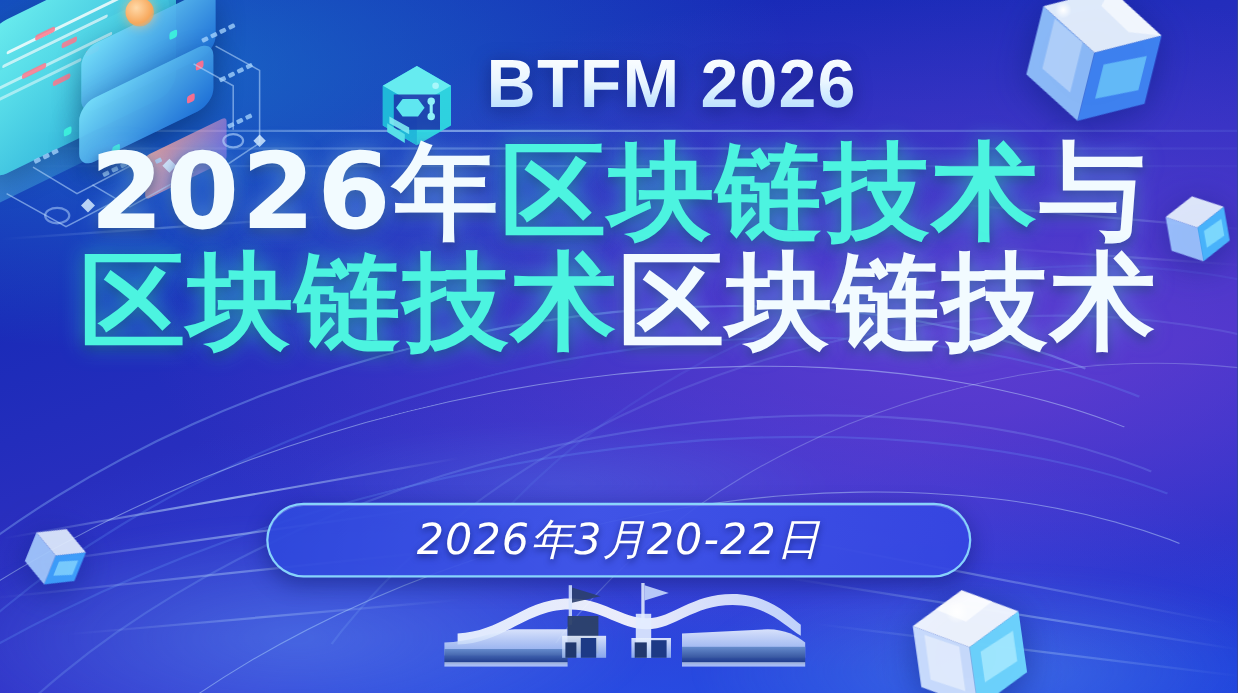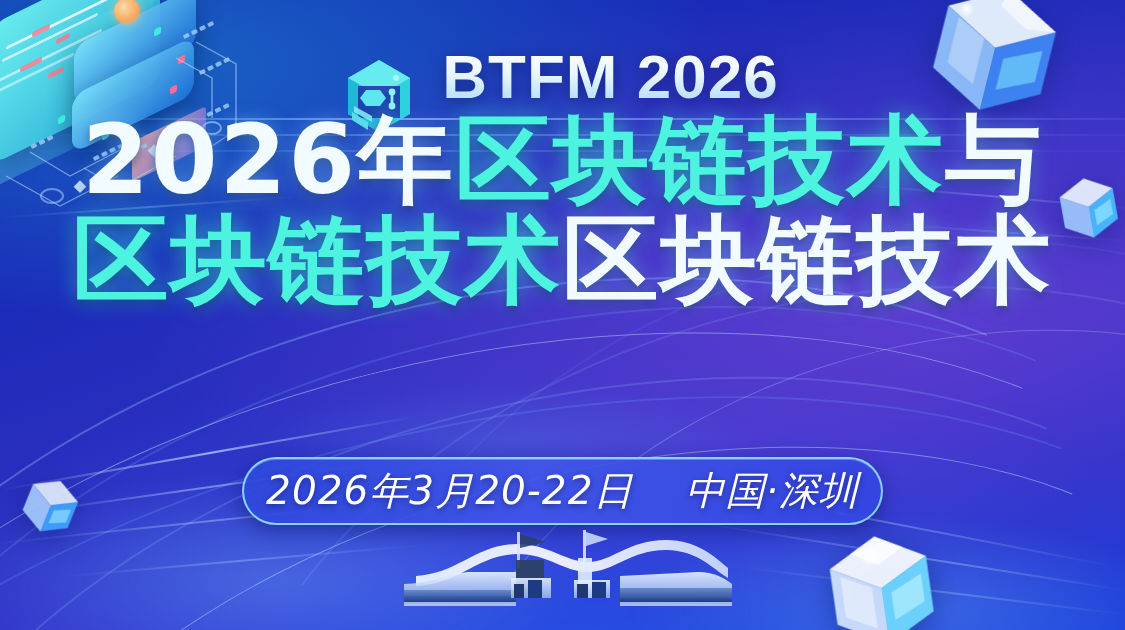--- a/index.html
+++ b/index.html
@@ -99,21 +99,21 @@
     text-shadow:none;
     filter:drop-shadow(0 3px 8px rgba(10,20,90,.55));
     padding-left:96px;
   }
 
   .cn-line{
     font-size:96px; font-weight:bold; line-height:1.02;
     letter-spacing:2px; white-space:nowrap;
     font-family:"DejaVu Sans", sans-serif;
   }
-  .cn1{ margin-top:4px; }
+  .cn1{ margin-top:18px; }
   .cn2{ margin-top:2px; }
   .w{ color:#f2fbff; text-shadow:0 0 18px rgba(120,200,255,.55), 0 4px 10px rgba(6,16,70,.55); }
   .cy{ color:#4cf4e0; text-shadow:0 0 20px rgba(60,240,220,.6), 0 4px 10px rgba(6,16,70,.5); }
 
   
   .subbar{
     position:absolute; left:78px; top:382px; width:967px; height:42px;
     background:linear-gradient(90deg,#2ec3f2 0%,#2aa8f2 18%,#2f7ef2 46%,#2a52ee 72%,#2440ee 100%);
     display:flex; align-items:center; justify-content:center;
   }
@@ -319,21 +319,20 @@
     </div>
 
     <div class="cn-line cn2">
       <span class="cy">区块链技术</span><span class="w">区块链技术</span>
     </div>
   </div>
 
 
   <div class="pill">
     <span>2026年3月20-22日</span>
-    <span>中国·深圳</span>
   </div>
 
   <div class="venue">
     <svg viewBox="0 0 340 100" style="width:100%;height:100%;">
       <defs>
         <linearGradient id="roof" x1="0" y1="0" x2="1" y2="0">
           <stop offset="0%" stop-color="#e8f1ff" stop-opacity=".95"></stop>
           <stop offset="50%" stop-color="#ffffff" stop-opacity=".9"></stop>
           <stop offset="100%" stop-color="#cfe0ff" stop-opacity=".9"></stop>
         </linearGradient>

